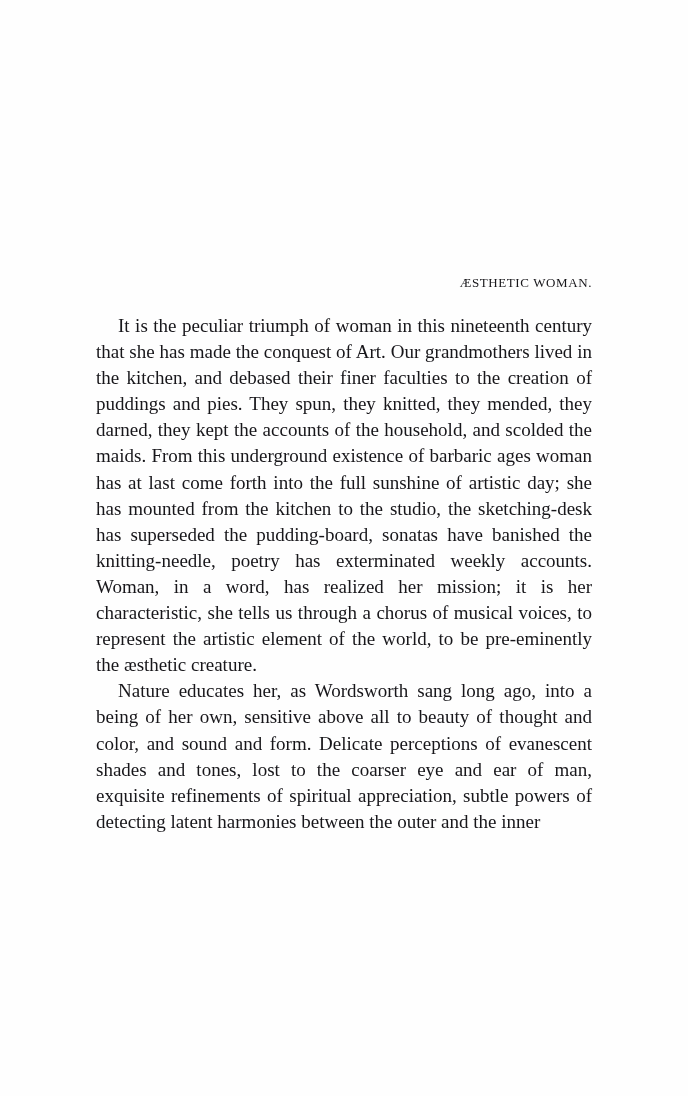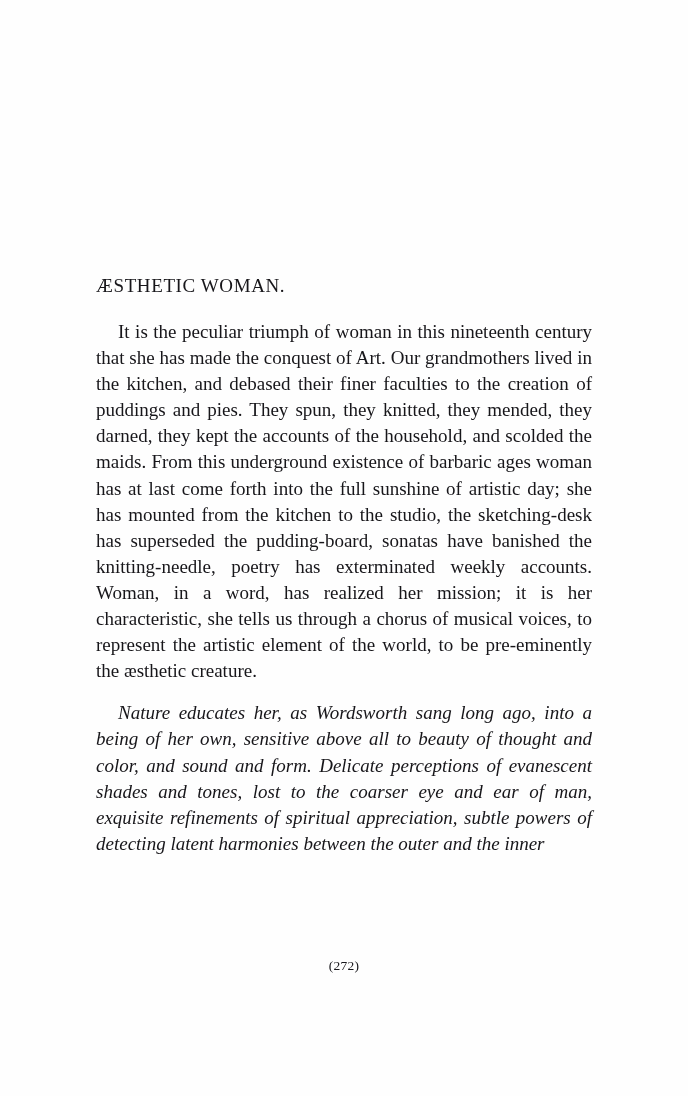--- a/index.html
+++ b/index.html
@@ -20,39 +20,38 @@
     height: 1096px;
     background: #fefefe;
   }
   .text-block {
     position: absolute;
     left: 96px;
     top: 275px;
     width: 496px;
   }
   .page-heading {
-    font-size: 19px;
+    font-size: 13px;
     letter-spacing: 0.6px;
-    text-align: left;
+    text-align: right;
     margin: 0 0 22px 0;
     font-weight: normal;
     font-family: "Liberation Serif", serif;
   }
   .para {
     margin: 0;
     font-size: 19px;
     line-height: 26.1px;
     text-align: justify;
     text-justify: inter-word;
     text-indent: 22px;
     hyphens: none;
   }
   .para + .para {
-    margin-top: 16px;
-    font-style: italic;
+    margin-top: 0px;
   }
   .para:last-of-type {
     text-align: justify;
   }
   .folio {
     position: absolute;
     left: 0;
     right: 0;
     top: 958px;
     text-align: center;
@@ -67,17 +66,14 @@
 <div class="page">
 
   <div class="text-block">
     <h1 class="page-heading">ÆSTHETIC WOMAN.</h1>
 
     <p class="para">It is the peculiar triumph of woman in this nineteenth century that she has made the conquest of Art.   Our grandmothers lived in the kitchen, and debased their finer faculties to the creation of puddings and pies.    They spun, they knitted, they mended, they darned, they kept the accounts of the household, and scolded the maids.   From this underground existence of barbaric ages woman has at last come forth into the full sunshine of artistic day; she has mounted from the kitchen to the studio, the sketching-desk has superseded the pudding-board, sonatas have banished the knitting-needle, poetry has exterminated weekly accounts.   Woman, in a word, has realized her mission; it is her characteristic, she tells us through a chorus of musical voices, to represent the artistic element of the world, to be pre-eminently the æsthetic creature.</p>
 
     <p class="para">Nature educates her, as Wordsworth sang long ago, into a being of her own, sensitive above all to beauty of thought and color, and sound and form.   Delicate perceptions of evanescent shades and tones, lost to the coarser eye and ear of man, exquisite refinements of spiritual appreciation, subtle powers of detecting latent harmonies between the outer and the inner</p>
   </div>
 
-  <div class="folio">
-    <span>(272)</span>
-  </div>
 
 </div>
 
 </body></html>

